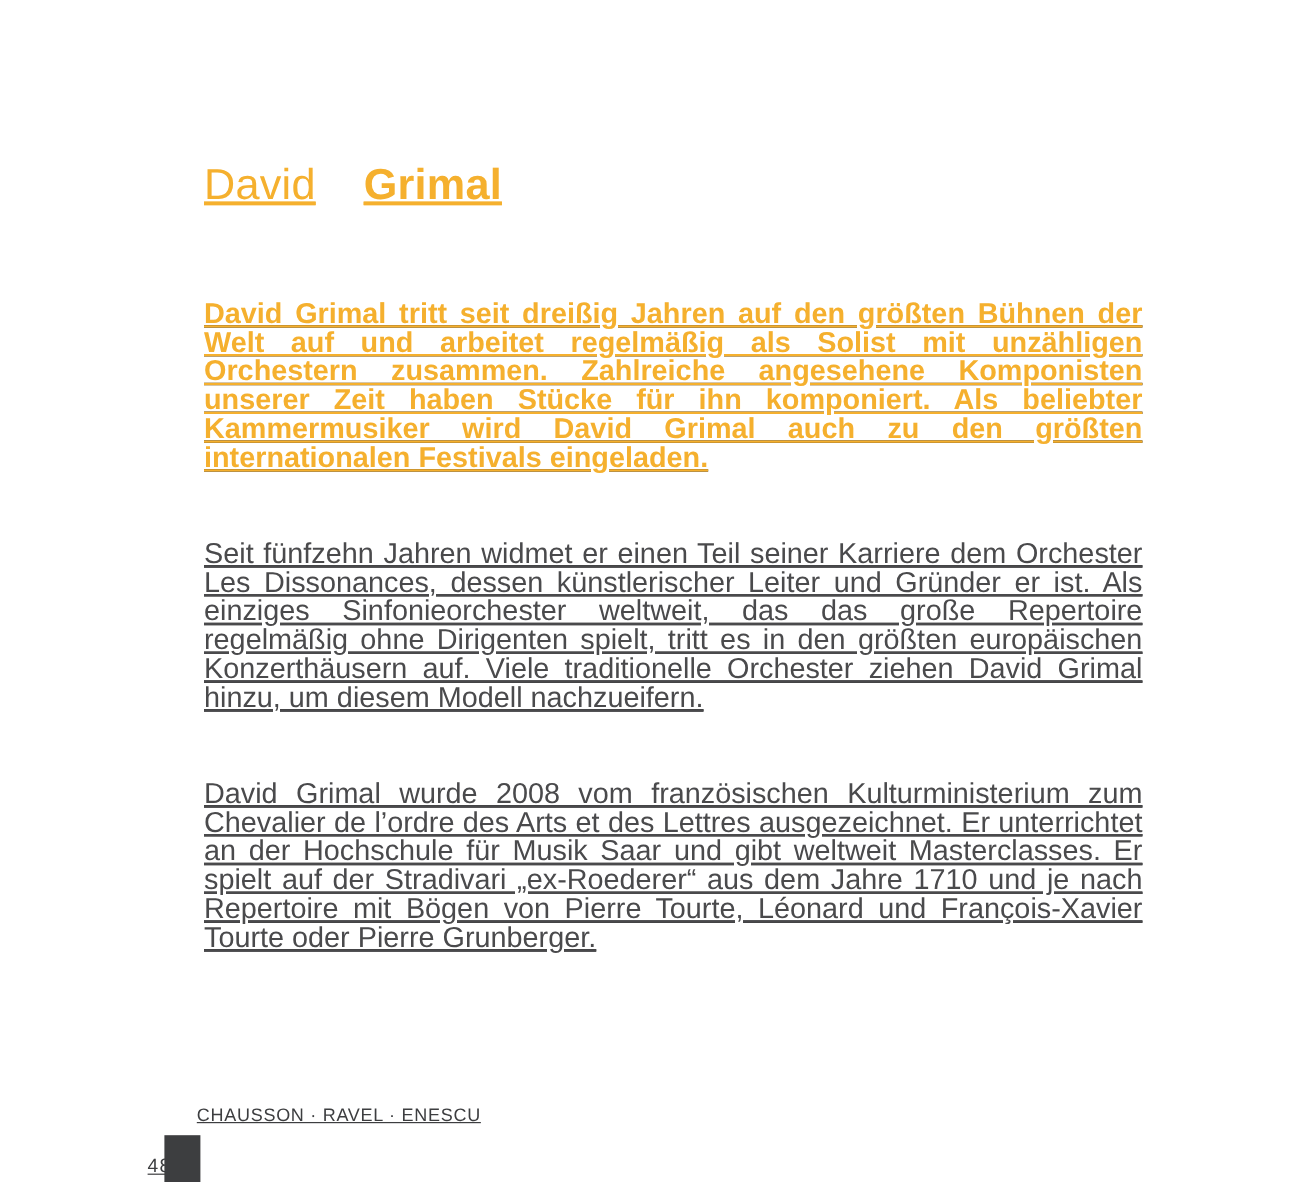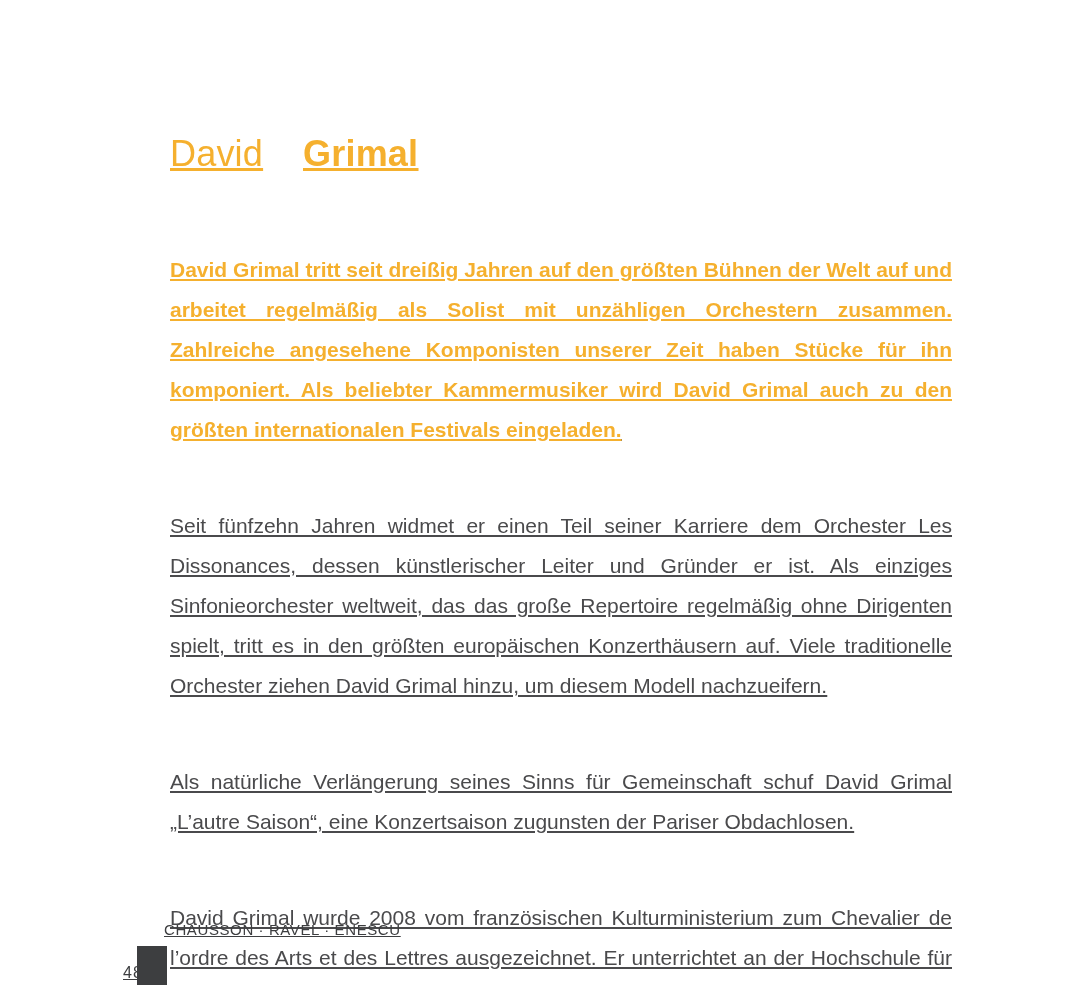--- a/index.html
+++ b/index.html
@@ -29,22 +29,22 @@
   }
   .title .first { font-weight: 400; margin-right: 10px; }
   .title .last  { font-weight: 700; }
   .text-block {
     position: absolute;
     left: 110px;
     top: 190px;
     width: 842px;
   }
   .text-block p {
-    font-size: 21px;
-    line-height: 40px;
+    font-size: 24px;
+    line-height: 24px;
     text-align: justify;
     margin: 0 0 26px 0;
   }
   .intro {
     color: var(--accent);
     font-weight: 700;
   }
   .body-para {
     color: var(--body-text);
     font-weight: 400;
@@ -80,21 +80,20 @@
 
 <div class="page">
 
   <h1 class="title">
     <span class="first">David</span><span class="last">Grimal</span>
   </h1>
 
   <div class="text-block">
     <p class="intro">David Grimal tritt seit dreißig Jahren auf den größten Bühnen der Welt auf und arbeitet regelmäßig als Solist mit unzähligen Orchestern zusammen. Zahlreiche angesehene Komponisten unserer Zeit haben Stücke für ihn komponiert. Als beliebter Kammermusiker wird David Grimal auch zu den größten internationalen Festivals eingeladen.</p>
     <p class="body-para">Seit fünfzehn Jahren widmet er einen Teil seiner Karriere dem Orchester Les Dissonances, dessen künstlerischer Leiter und Gründer er ist. Als einziges Sinfonieorchester weltweit, das das große Repertoire regelmäßig ohne Dirigenten spielt, tritt es in den größten europäischen Konzerthäusern auf. Viele traditionelle Orchester ziehen David Grimal hinzu, um diesem Modell nachzueifern.</p>
-    <p class="body-para">Als natürliche Verlängerung seines Sinns für Gemeinschaft schuf David Grimal „L’autre Saison“, eine Konzertsaison zugunsten der Pariser Obdachlosen.</p>
     <p class="body-para">David Grimal wurde 2008 vom französischen Kulturministerium zum Chevalier de l’ordre des Arts et des Lettres ausgezeichnet. Er unterrichtet an der Hochschule für Musik Saar und gibt weltweit Masterclasses. Er spielt auf der Stradivari „ex-Roederer“ aus dem Jahre 1710 und je nach Repertoire mit Bögen von Pierre Tourte, Léonard und François-Xavier Tourte oder Pierre Grunberger.</p>
   </div>
 
   <div class="footer-pagenum">48</div>
   <div class="footer-rule"></div>
   <div class="footer-works">CHAUSSON · RAVEL · ENESCU</div>
 
 </div>
 
 </body></html>

